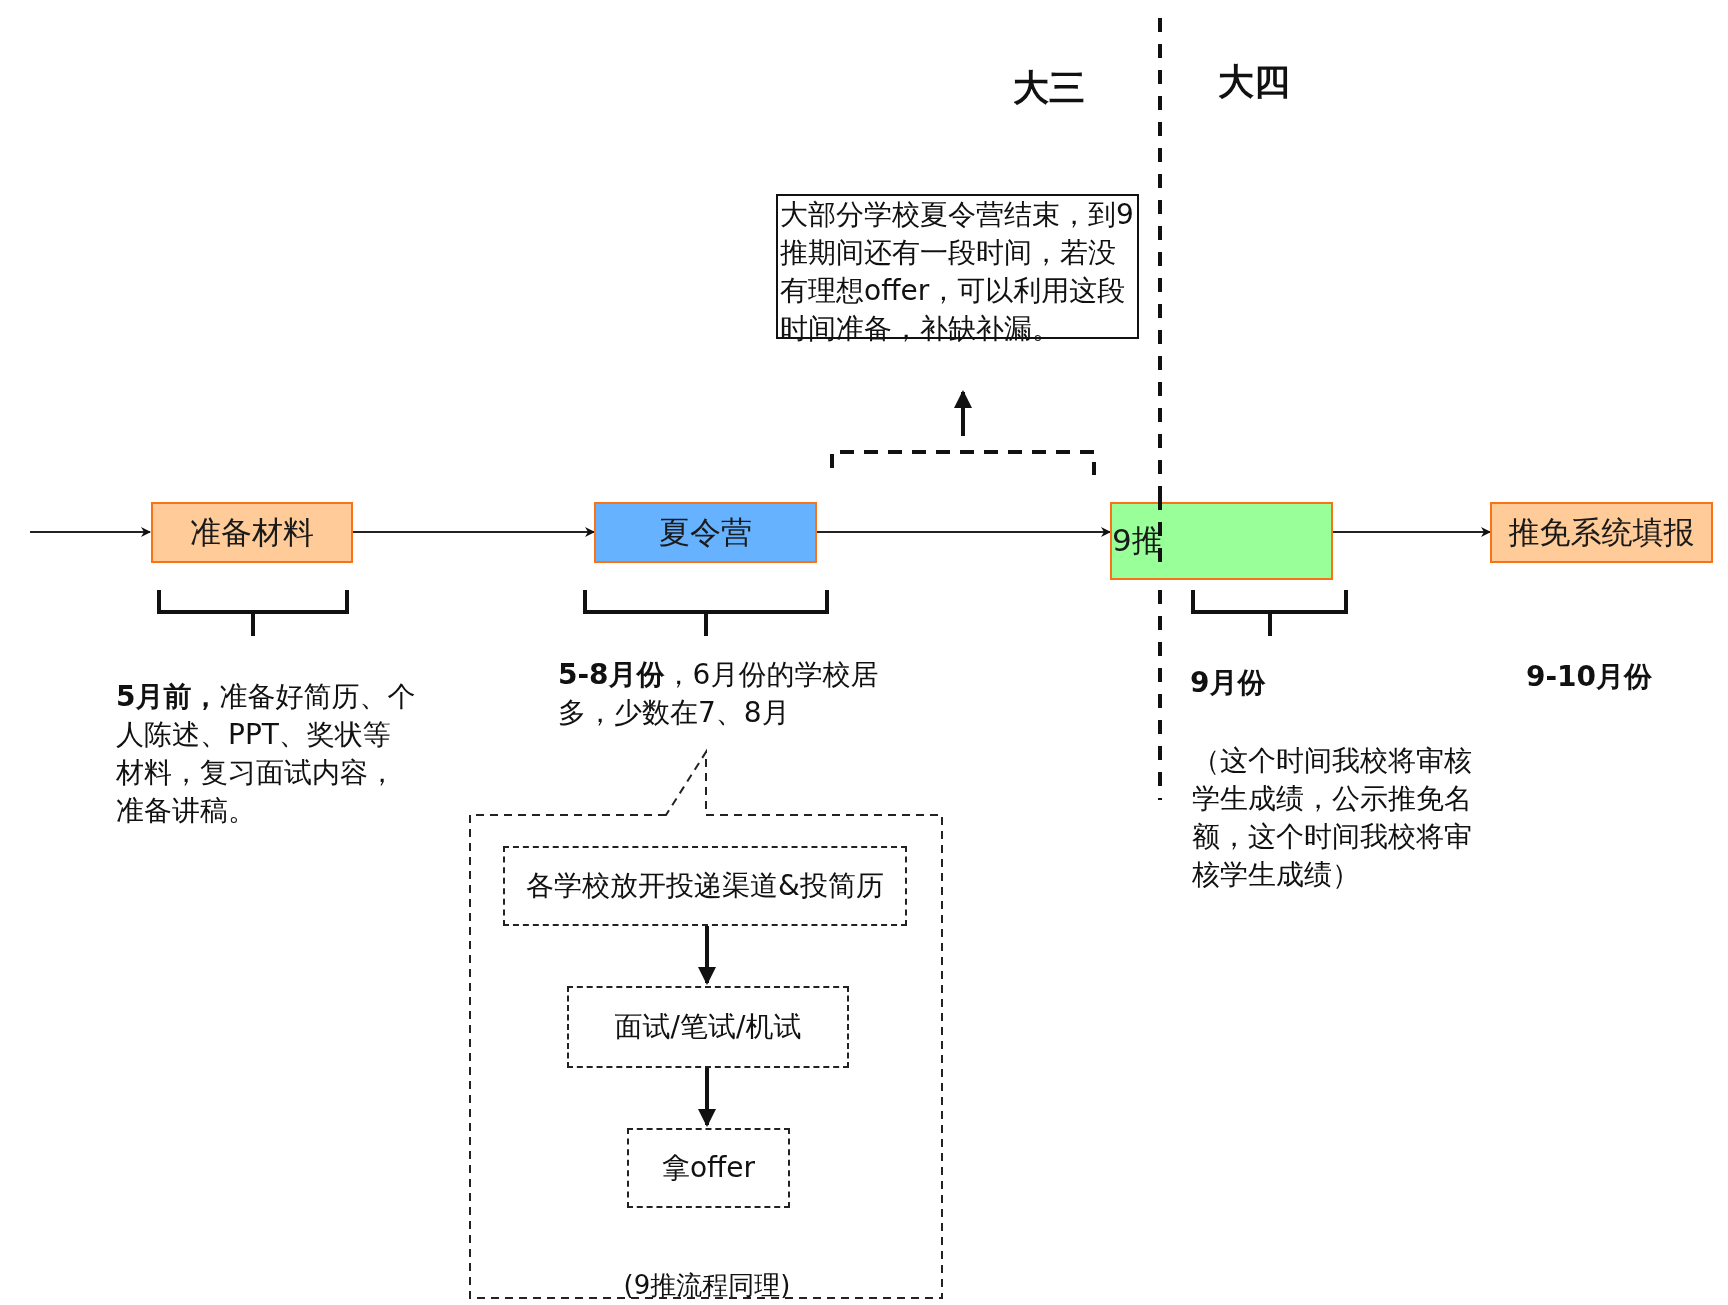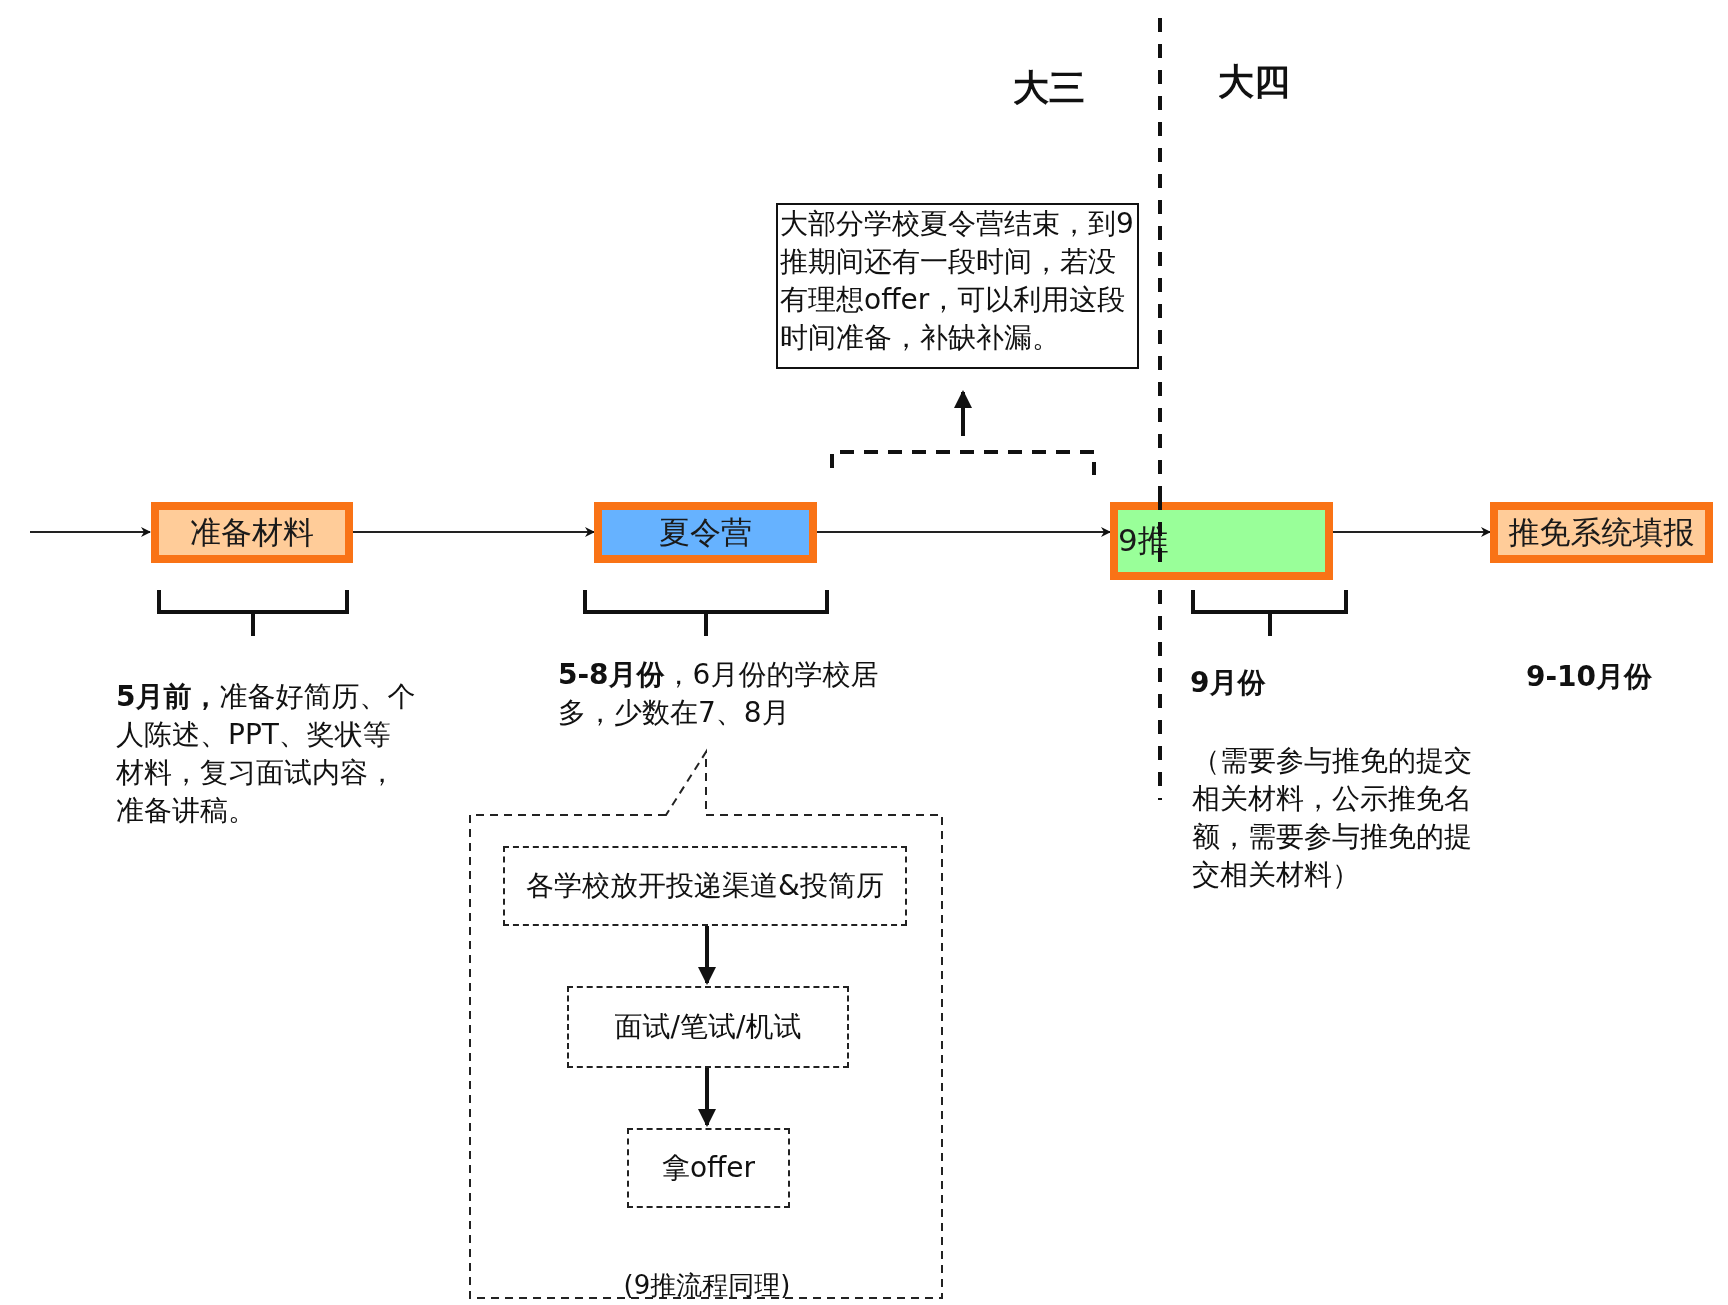--- a/index.html
+++ b/index.html
@@ -1,20 +1,20 @@
 <!DOCTYPE html>
 <html><head>
 <meta charset="utf-8">
 <style>
   html, body { margin: 0; padding: 0; background: #ffffff; }
   body { width: 1728px; height: 1305px; position: relative; overflow: hidden;
          font-family: "DejaVu Sans", "Liberation Sans", sans-serif; color: #111; }
   svg.lines { position: absolute; left: 0; top: 0; width: 1728px; height: 1305px; }
   .abs { position: absolute; }
-  .stage-box { position: absolute; box-sizing: border-box; border: 8px solid #f97316;
+  .stage-box { position: absolute; box-sizing: border-box; border: 2px solid #f97316;
                display: flex; align-items: center; justify-content: center;
                font-size: 31px; color: #1a1a1a; cursor: pointer; }
   .orange { background: #FFCC99; }
   .blue { background: #66B2FF; }
   .green { background: #99FF99; }
   .year { font-weight: bold; font-size: 36px; }
   .desc { font-size: 28px; line-height: 38px; }
   .desc b { font-weight: bold; }
   .bold-lbl { font-weight: bold; font-size: 28px; }
   .note-box { position: absolute; box-sizing: border-box; border: 2px solid #111; background: #fff;
@@ -80,30 +80,30 @@
   <span>9推</span>
 </div>
 <div class="stage-box orange" style="left:1490px; top:502px; width:223px; height:61px;">
   <span>推免系统填报</span>
 </div>
 
 <svg class="abs" style="left:1154px; top:500px; width:12px; height:66px;">
   <line x1="6" y1="0" x2="6" y2="66" stroke="#111" stroke-width="4" stroke-dasharray="14,12" stroke-dashoffset="4"></line>
 </svg>
 
-<div class="note-box" style="left:776px; top:194px; width:363px; height:166px;margin-top:9px;">大部分学校夏令营结束，到9推期间还有一段时间，若没有理想offer，可以利用这段时间准备，补缺补漏。</div>
+<div class="note-box" style="left:776px; top:194px; width:363px; height:145px;">大部分学校夏令营结束，到9推期间还有一段时间，若没有理想offer，可以利用这段时间准备，补缺补漏。</div>
 
 <div class="abs desc" style="left:116px; top:678px; width:300px;">
   <b>5月前，</b><span>准备好简历、个人陈述、PPT、奖状等材料，复习面试内容，准备讲稿。</span>
 </div>
 <div class="abs desc" style="left:558px; top:656px; width:330px;">
   <b>5-8月份</b><span>，6月份的学校居多，少数在7、8月</span>
 </div>
 <div class="abs bold-lbl" style="left:1190px; top:664px;">9月份</div>
-<div class="abs desc" style="left:1192px; top:742px; width:300px;">（需要参与推免的提交相关材料，公示推免名额，需要参与推免的提交相关材料）</div>
+<div class="abs desc" style="left:1192px; top:742px; width:300px;">（这个时间我校将审核学生成绩，公示推免名额，这个时间我校将审核学生成绩）</div>
 <div class="abs bold-lbl" style="left:1526px; top:658px;">9-10月份</div>
 
 <div class="dash-box" style="left:503px; top:846px; width:404px; height:80px;">
   <span>各学校放开投递渠道&amp;投简历</span>
 </div>
 <div class="dash-box" style="left:567px; top:986px; width:282px; height:82px;">
   <span>面试/笔试/机试</span>
 </div>
 <div class="dash-box" style="left:627px; top:1128px; width:163px; height:80px;">
   <span>拿offer</span>

